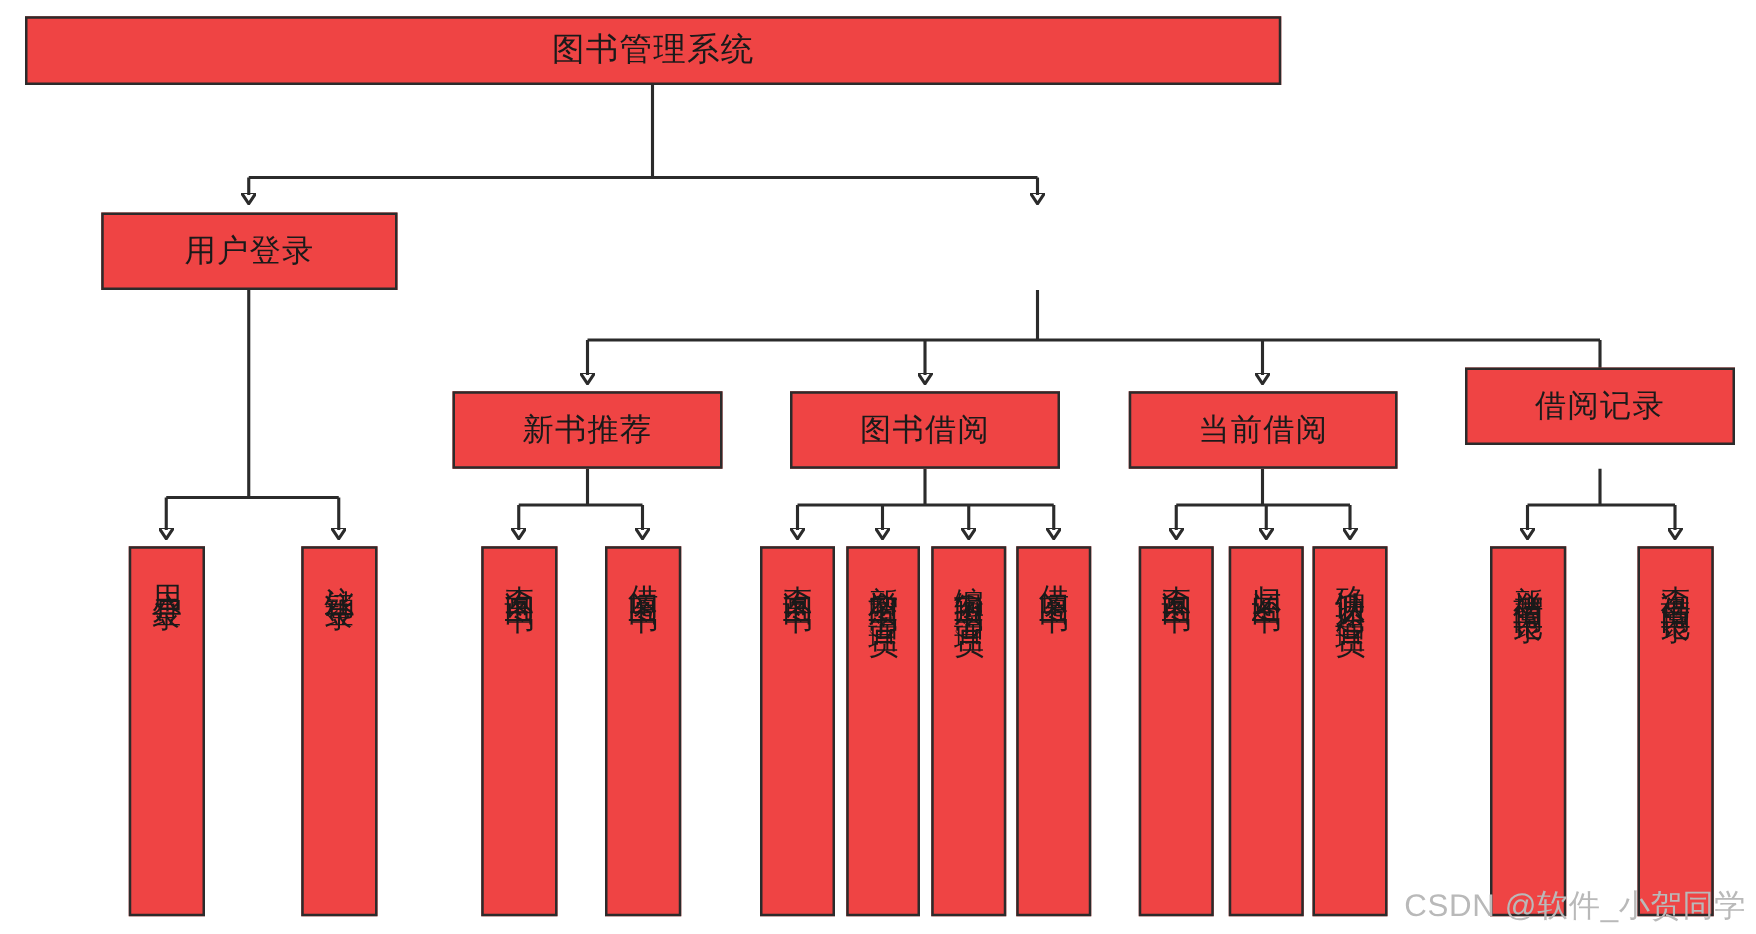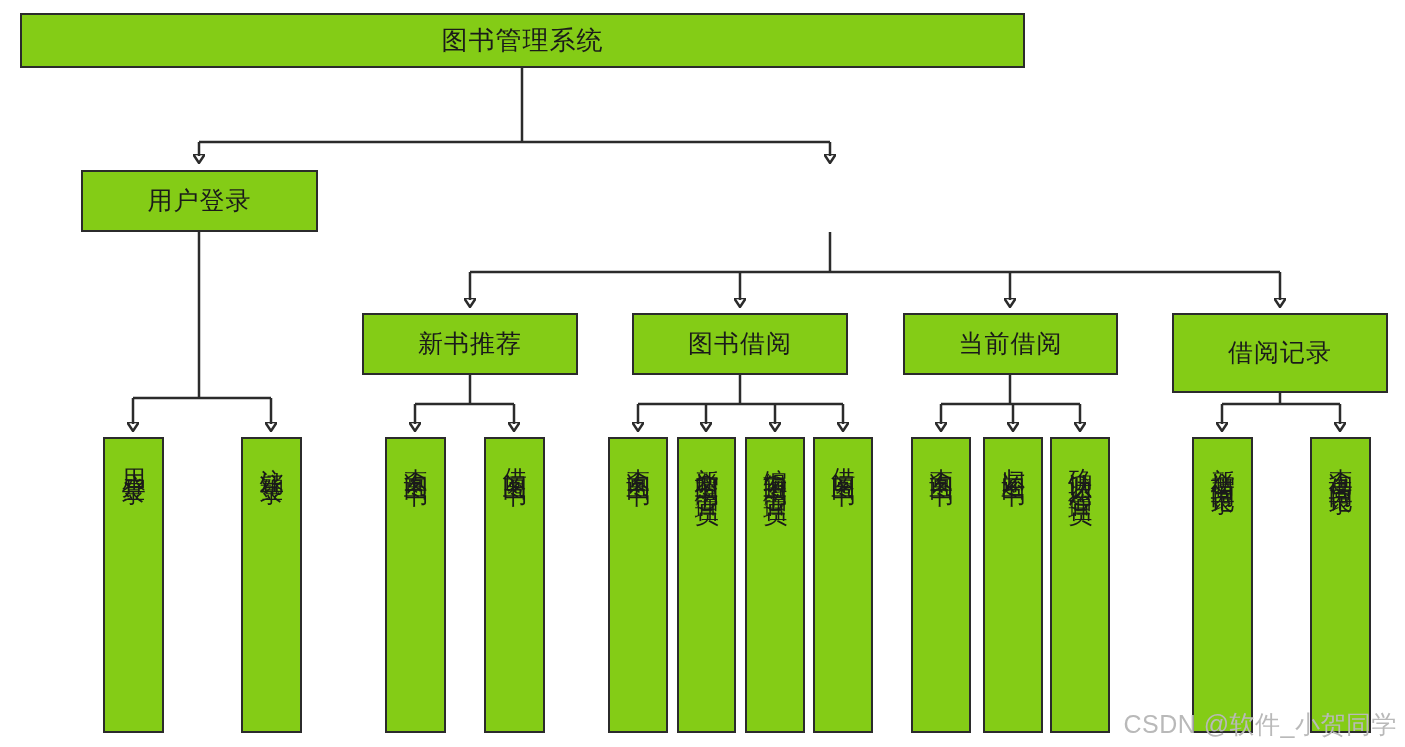--- a/index.html
+++ b/index.html
@@ -14,21 +14,21 @@
     position: relative;
     width: 1405px;
     height: 747px;
     background: #ffffff;
     overflow: hidden;
   }
   .node {
     position: absolute;
     box-sizing: border-box;
     border: 2.5px solid #2b2b2b;
-    background: #84cc16;
+    background: #ef4444;
     display: flex;
     align-items: center;
     justify-content: center;
     color: #1a1a1a;
   }
   .node-label {
     display: block;
     text-align: center;
     line-height: 1.05;
     white-space: nowrap;
@@ -142,21 +142,21 @@
 
   <div class="node horiz" style="left:362px; top:313px; width:216px; height:62px;">
     <span class="node-label">新书推荐</span>
   </div>
   <div class="node horiz" style="left:632px; top:313px; width:216px; height:62px;">
     <span class="node-label">图书借阅</span>
   </div>
   <div class="node horiz" style="left:903px; top:313px; width:215px; height:62px;align-items:center;">
     <span class="node-label">当前借阅</span>
   </div>
-  <div class="node horiz" style="left:1172px; top:313px; width:216px; height:80px;">
+  <div class="node horiz" style="left:1172px; top:294px; width:216px; height:62px;">
     <span class="node-label">借阅记录</span>
   </div>
 
   <div class="node leaf" style="left:103px; top:437px; width:61px; height:296px;">
     <span class="node-label">用户登录</span>
   </div>
   <div class="node leaf" style="left:241px; top:437px; width:61px; height:296px;">
     <span class="node-label">注销登录</span>
   </div>
 

